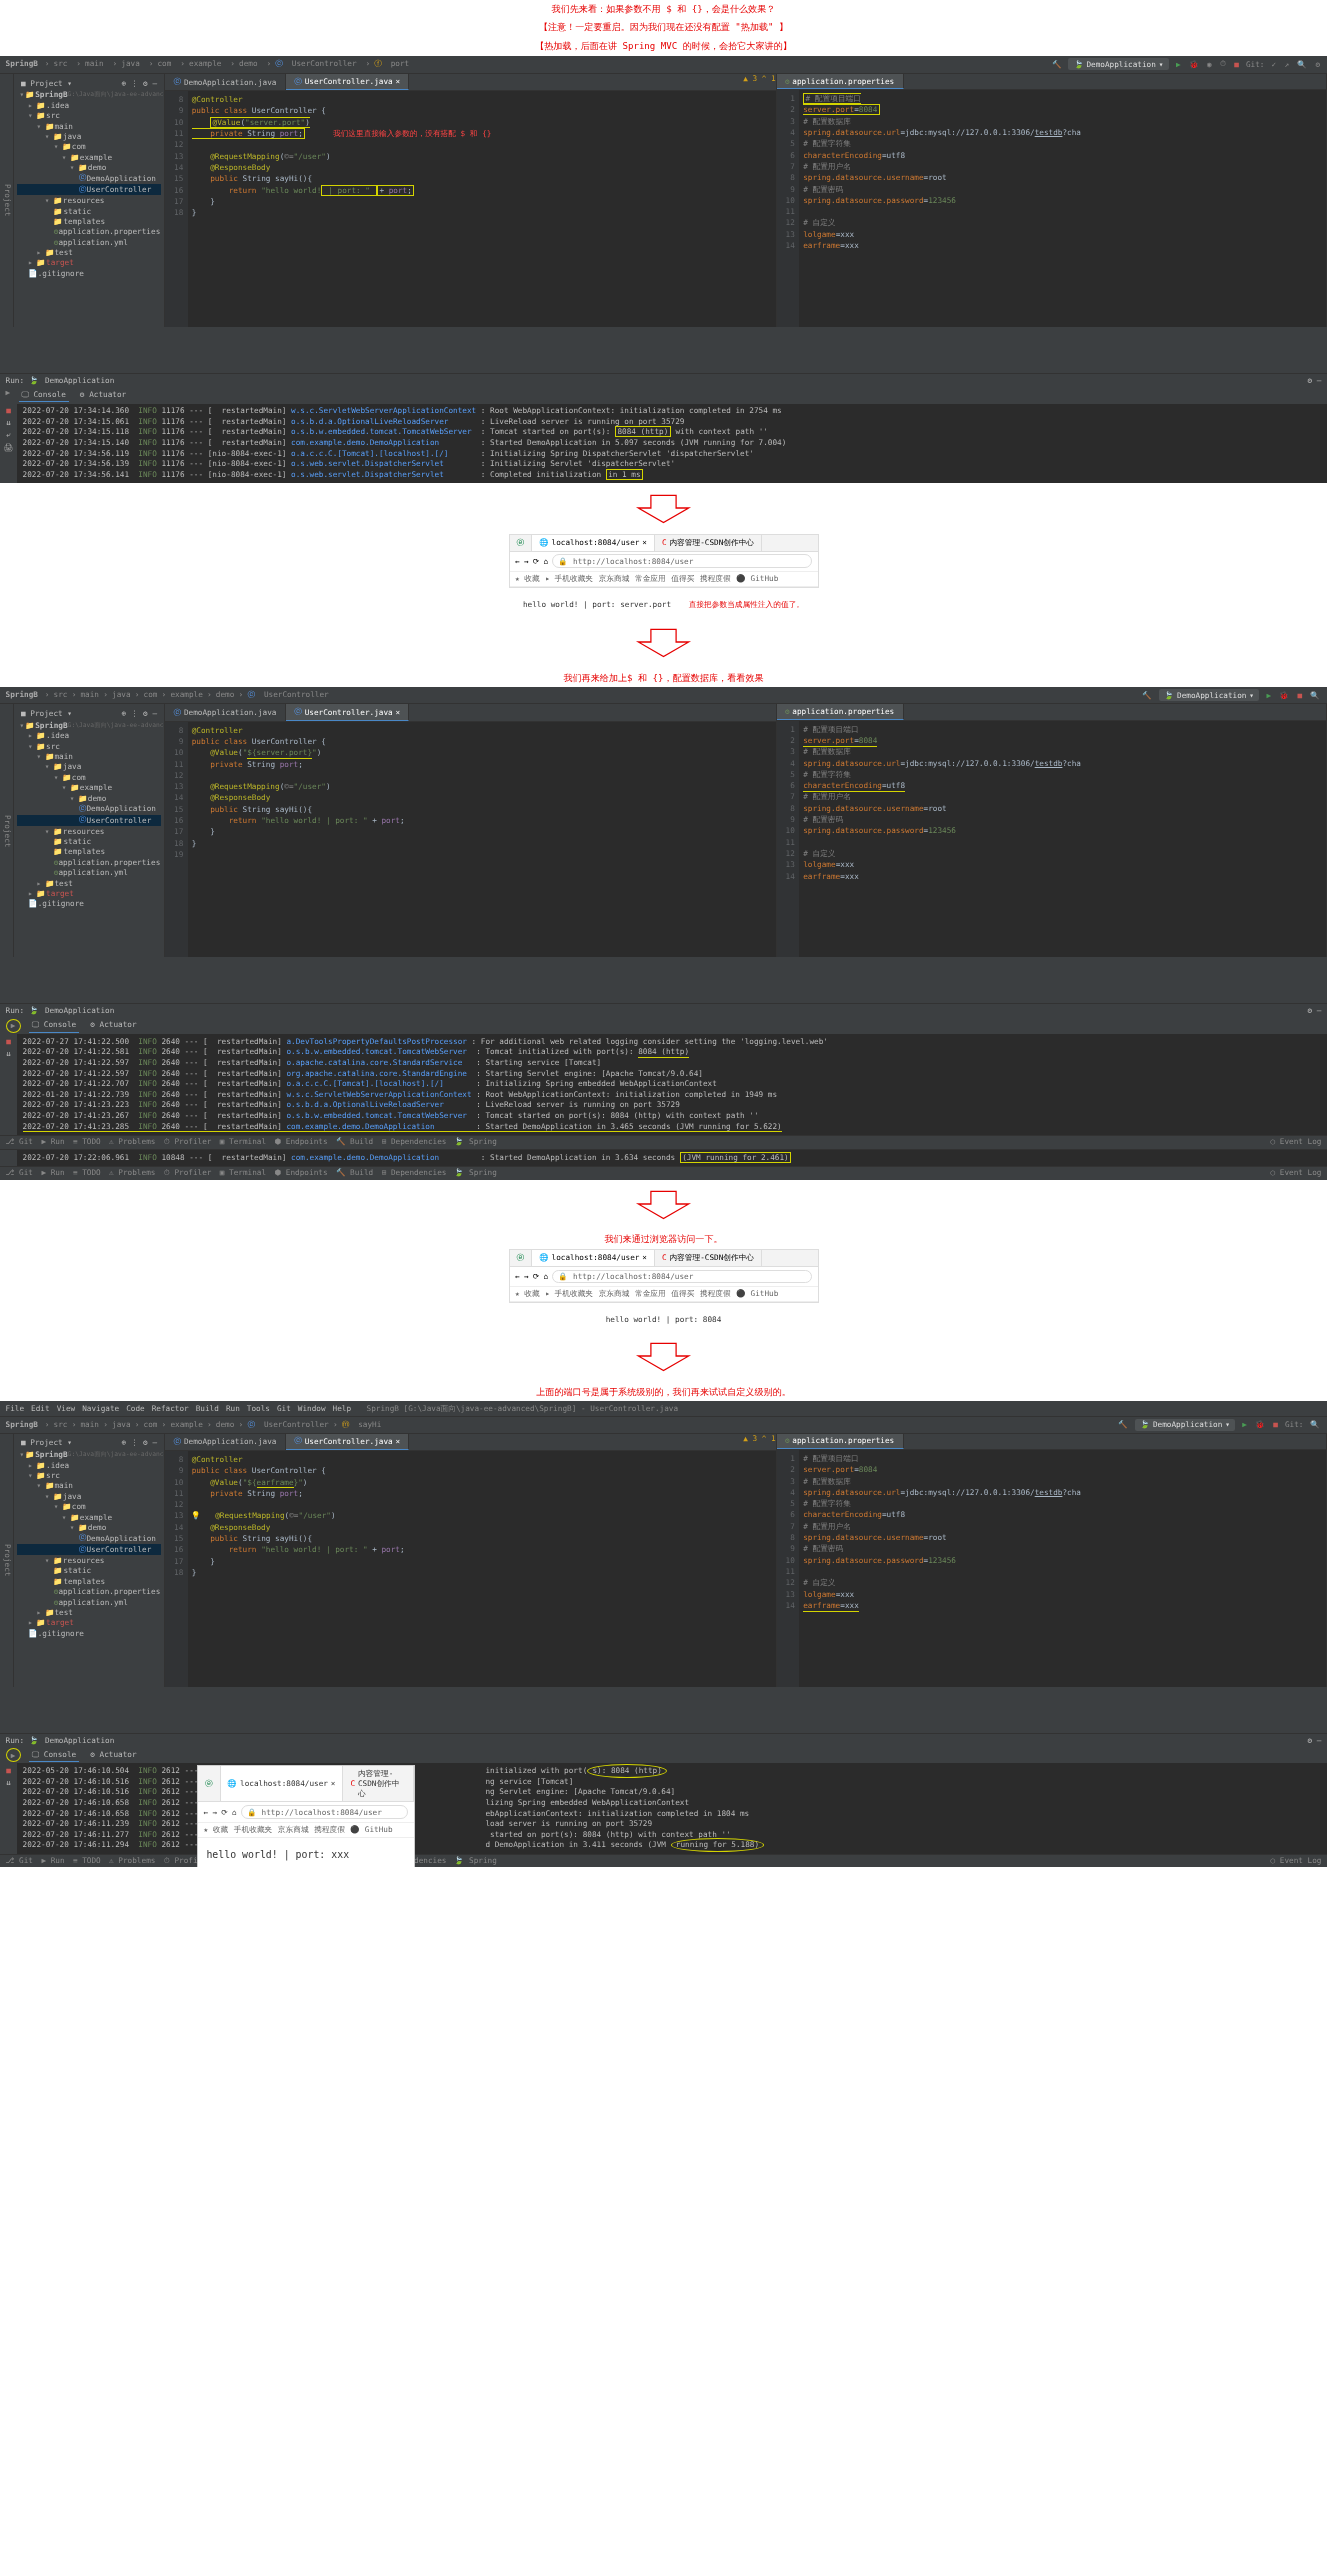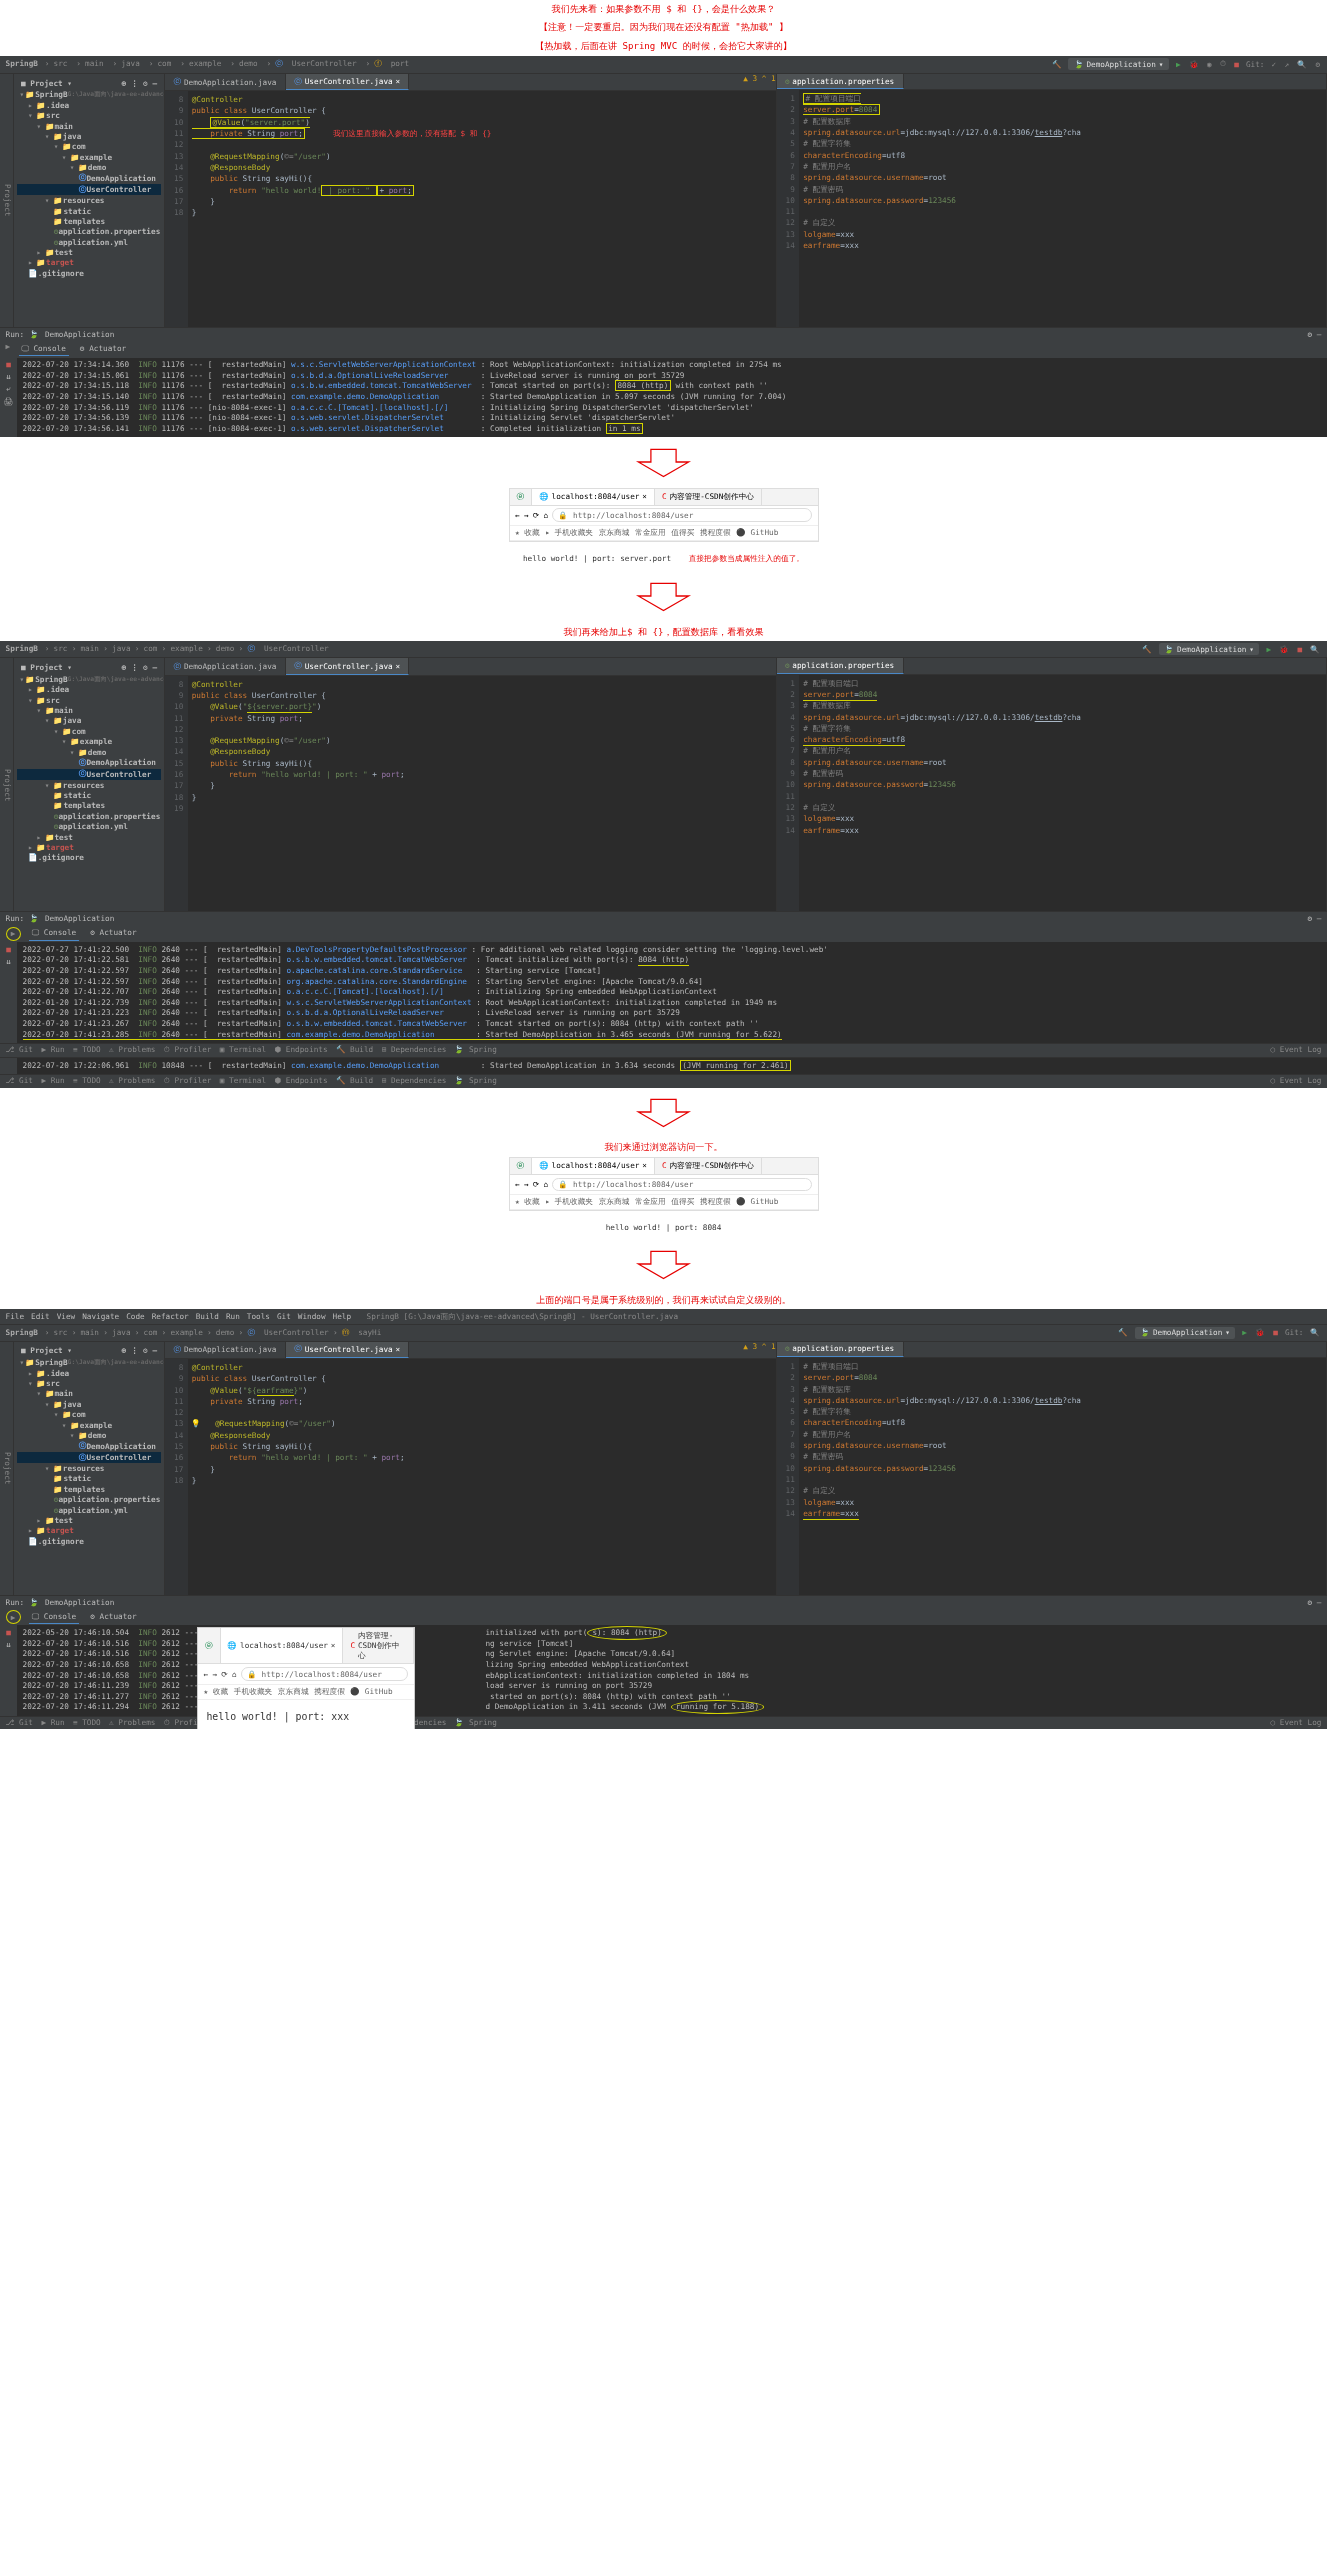--- a/index.html
+++ b/index.html
@@ -9,21 +9,21 @@
 .titlebar { display: flex; align-items: center; padding: 2.1px 5.6px; background: #3c3f41; border-bottom: 0.7px solid #323232; font-size: 7.7px; }
 .titlebar .path { color: #aaa; }
 .titlebar .path span { color: #888; margin: 0 2.1px; }
 .titlebar .right { margin-left: auto; display: flex; align-items: center; gap: 5.6px; }
 .run-config { background: #4e5254; padding: 1.4px 5.6px; border-radius: 2.1px; color: #ddd; display: flex; align-items: center; gap: 2.8px; }
 .icon-btn { color: #888; cursor: pointer; padding: 1.4px; }
 .icon-green { color: #499c54; }
 .icon-red { color: #c75450; }
 .ide-body { display: flex; height: 253px; }
 .sidebar-left { width: 14px; background: #3c3f41; border-right: 0.7px solid #323232; writing-mode: vertical-rl; text-align: center; padding: 5.6px 1.4px; color: #888; font-size: 7px; }
-.project-tree { width: 151px; background: #3c3f41; border-right: 0.7px solid #323232; padding: 2.8px; overflow: hidden; font-weight: bold; }
+.project-tree { width: 151px; background: #3c3f41; border-right: 0.7px solid #323232; padding: 2.8px; overflow: hidden; }
 .tree-header { display: flex; align-items: center; padding: 2.1px 4.2px; color: #bbb; }
 .tree-item { padding: 0.7px 0 0.7px 2.8px; color: #bbb; display: flex; align-items: center; white-space: nowrap; }
 .tree-item.selected { background: #0d293e; }
 .tree-item .fold { color: #888; margin-right: 1.4px; width: 7px; display: inline-block; }
 .folder-icon { color: #87939a; }
 .editor-area { flex: 1; display: flex; flex-direction: column; background: #2b2b2b; }
 .editor-tabs { display: flex; background: #3c3f41; border-bottom: 0.7px solid #323232; }
 .tab { padding: 2.8px 8.4px; color: #bbb; border-right: 0.7px solid #323232; display: flex; align-items: center; gap: 2.8px; }
 .tab.active { background: #4e5254; color: #fff; border-bottom: 1.4px solid #4a88c7; }
 .editor-split { display: flex; flex: 1; }
@@ -31,21 +31,21 @@
 .gutter { width: 22.5px; background: #313335; color: #606366; text-align: right; padding: 2.8px 4.2px 2.8px 1.4px; font-family: Consolas, monospace; line-height: 11.3px; }
 .code { flex: 1; padding: 2.8px 4.2px; font-family: Consolas, monospace; line-height: 11.3px; color: #a9b7c6; white-space: pre; overflow: hidden; }
 .kw { color: #cc7832; }
 .str { color: #6a8759; }
 .anno { color: #bbb529; }
 .cmt { color: #808080; }
 .fld { color: #9876aa; }
 .hl-box { border: 1.4px solid #d4d400; padding: 0 1.4px; }
 .hl-underline { border-bottom: 1.4px solid #d4d400; padding-bottom: 0.7px; }
 .red-note { color: #ff4444; background: #2b2b2b; }
-.console { background: #2b2b2b; border-top: 0.7px solid #323232; }
+.console { background: #2b2b2b; border-top: 0.7px solid #323232; margin-top: 46px; }
 .console-header { padding: 2.1px 5.6px; background: #3c3f41; display: flex; align-items: center; gap: 5.6px; font-size: 7.7px; }
 .console-tabs { display: flex; padding: 1.4px 5.6px; background: #3c3f41; gap: 8.4px; }
 .console-tab { color: #bbb; padding: 1.4px 2.8px; }
 .console-tab.active { border-bottom: 1.4px solid #4a88c7; }
 .console-body { display: flex; }
 .console-gutter { width: 17px; background: #3c3f41; display: flex; flex-direction: column; align-items: center; padding: 2.8px 0; gap: 2.8px; }
 .log-lines { flex: 1; padding: 2.8px 5.6px; font-family: Consolas, monospace; line-height: 10.6px; color: #bbb; white-space: pre; overflow: hidden; }
 .log-date { color: #bbb; }
 .log-info { color: #6a8759; }
 .log-class { color: #589df6; }

